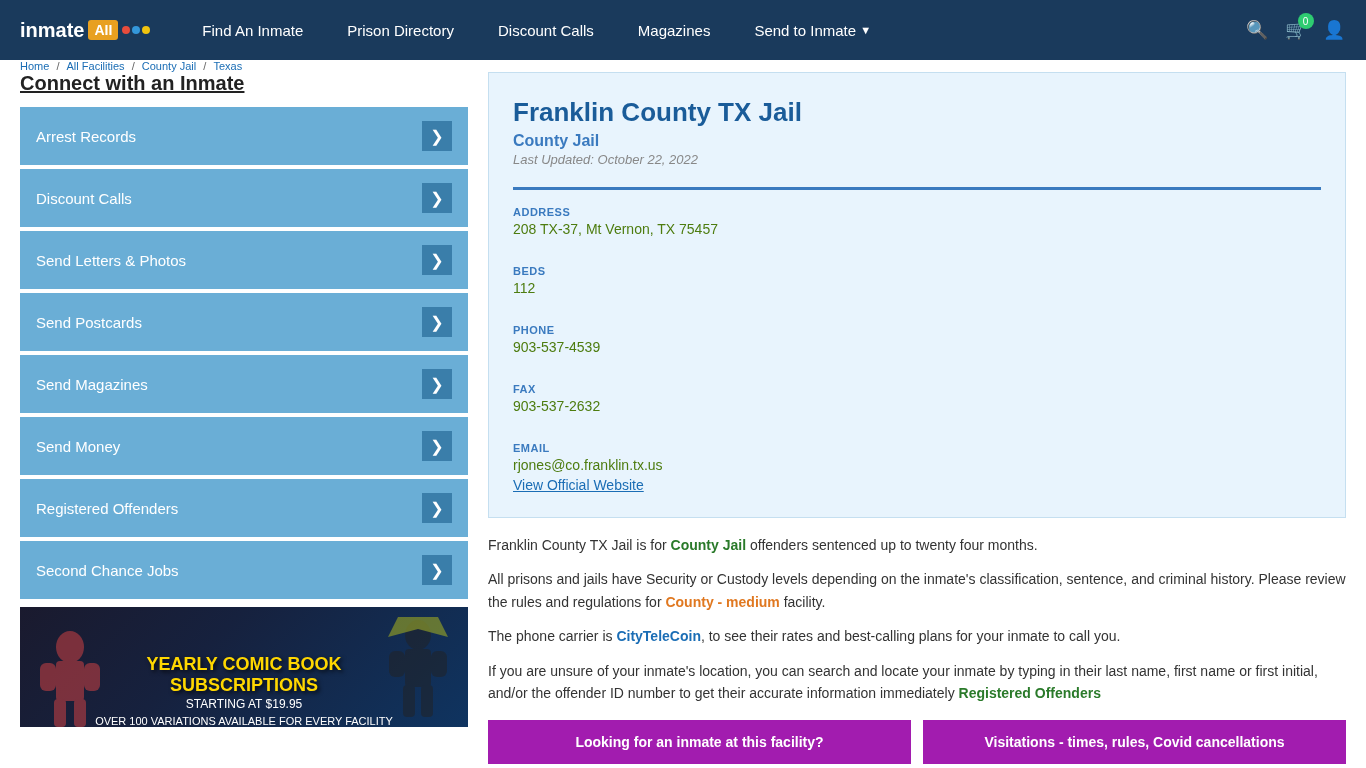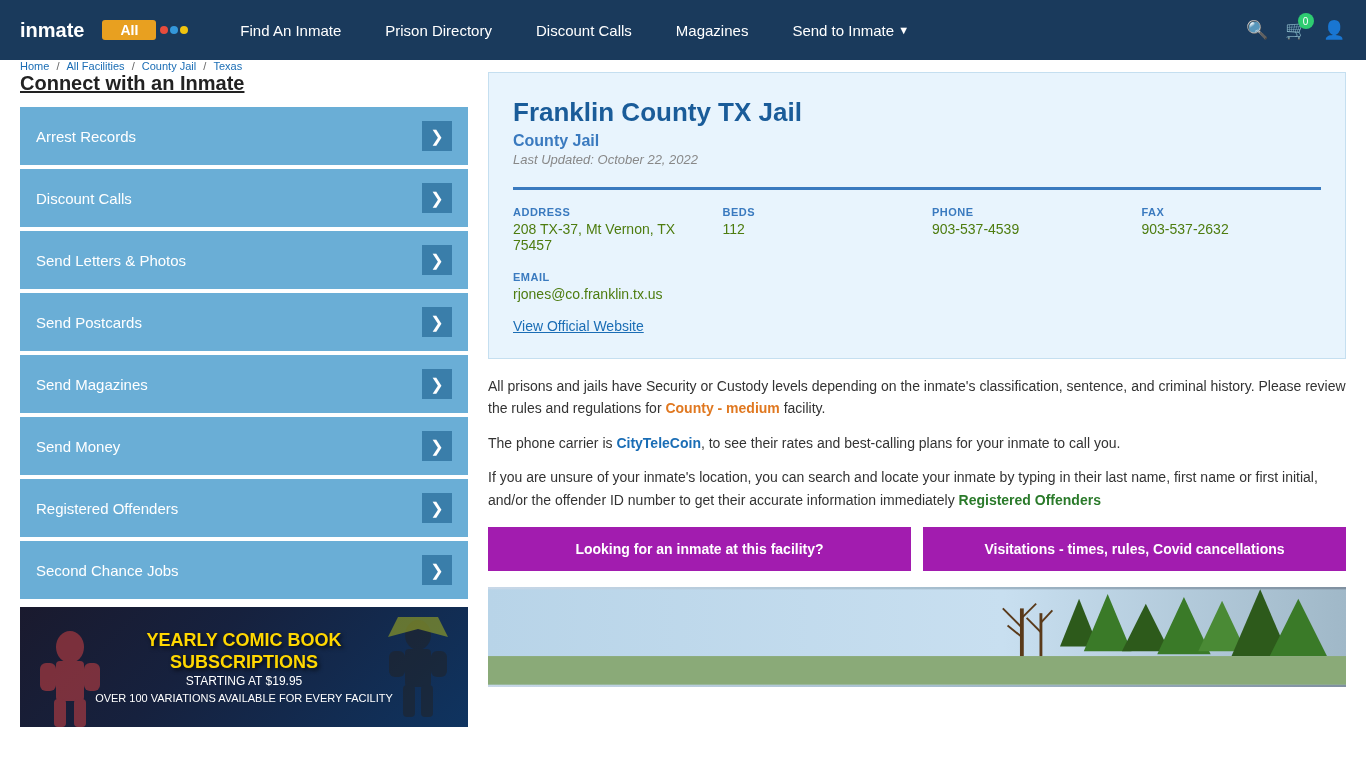--- a/index.html
+++ b/index.html
@@ -115,21 +115,21 @@
       flex-shrink: 0;
     }
 
     
     .ad-banner {
       margin-top: 8px;
       background: linear-gradient(135deg, #1a1a2e 0%, #16213e 40%, #0f3460 100%);
       width: 100%;
       height: 120px;
       display: flex;
-      align-items: center;
+      align-items: flex-end;
       justify-content: center;
       overflow: hidden;
       position: relative;
     }
     .ad-text {
       text-align: center;
       z-index: 2;
       position: relative;
     }
     .ad-title {
@@ -174,25 +174,25 @@
     }
     .facility-updated {
       font-size: 13px;
       color: #888;
       font-style: italic;
       margin-bottom: 20px;
     }
 
     .info-grid {
       display: grid;
-      grid-template-columns: 1fr 1fr 1fr 1fr;
-      gap: 18px 30px;
+      grid-template-columns: 1fr;
+      gap: 28px 30px;
       border-top: 3px solid #3a7abf;
       padding-top: 16px;
-      margin-bottom: 16px;
+      margin-bottom: 4px;
     }
     .info-label {
       font-size: 11px;
       font-weight: bold;
       color: #3a7abf;
       text-transform: uppercase;
       letter-spacing: 0.5px;
       margin-bottom: 3px;
     }
     .info-value {
@@ -257,23 +257,23 @@
       display: flex;
       align-items: center;
       gap: 0;
     }
     .logo-inmate { color: #fff; font-size: 20px; font-weight: 900; }
     .logo-all {
       background: #e8a020;
       color: #fff;
       font-size: 14px;
       font-weight: 900;
-      padding: 2px 18px;
+      padding: 2px 6px;
       border-radius: 3px;
-      margin-left: 18px;
+      margin-left: 4px;
     }
     .logo-balls {
       display: flex;
       gap: 2px;
       margin-left: 4px;
     }
     .ball {
       width: 8px;
       height: 8px;
       border-radius: 50%;
@@ -416,20 +416,23 @@
           <div class="info-label">EMAIL</div>
           <div class="info-value">rjones@co.franklin.tx.us</div>
         </div>
       </div>
 
       <a class="official-link" href="#">View Official Website</a>
     </div>
 
     <div class="description-area">
       <p>
+        <span>Franklin County TX Jail is for </span><a class="link-green" href="#">County Jail</a><span> offenders sentenced up to twenty four months.</span>
+      </p>
+      <p>
         <span>All prisons and jails have Security or Custody levels depending on the inmate's classification, sentence, and criminal history. Please review the rules and regulations for </span><a class="link-orange" href="#">County - medium</a><span> facility.</span>
       </p>
       <p>
         <span>The phone carrier is </span><a class="link-blue" href="#">CityTeleCoin</a><span>, to see their rates and best-calling plans for your inmate to call you.</span>
       </p>
       <p>
         <span>If you are unsure of your inmate's location, you can search and locate your inmate by typing in their last name, first name or first initial, and/or the offender ID number to get their accurate information immediately </span><a class="link-green" href="#">Registered Offenders</a>
       </p>
     </div>
 

